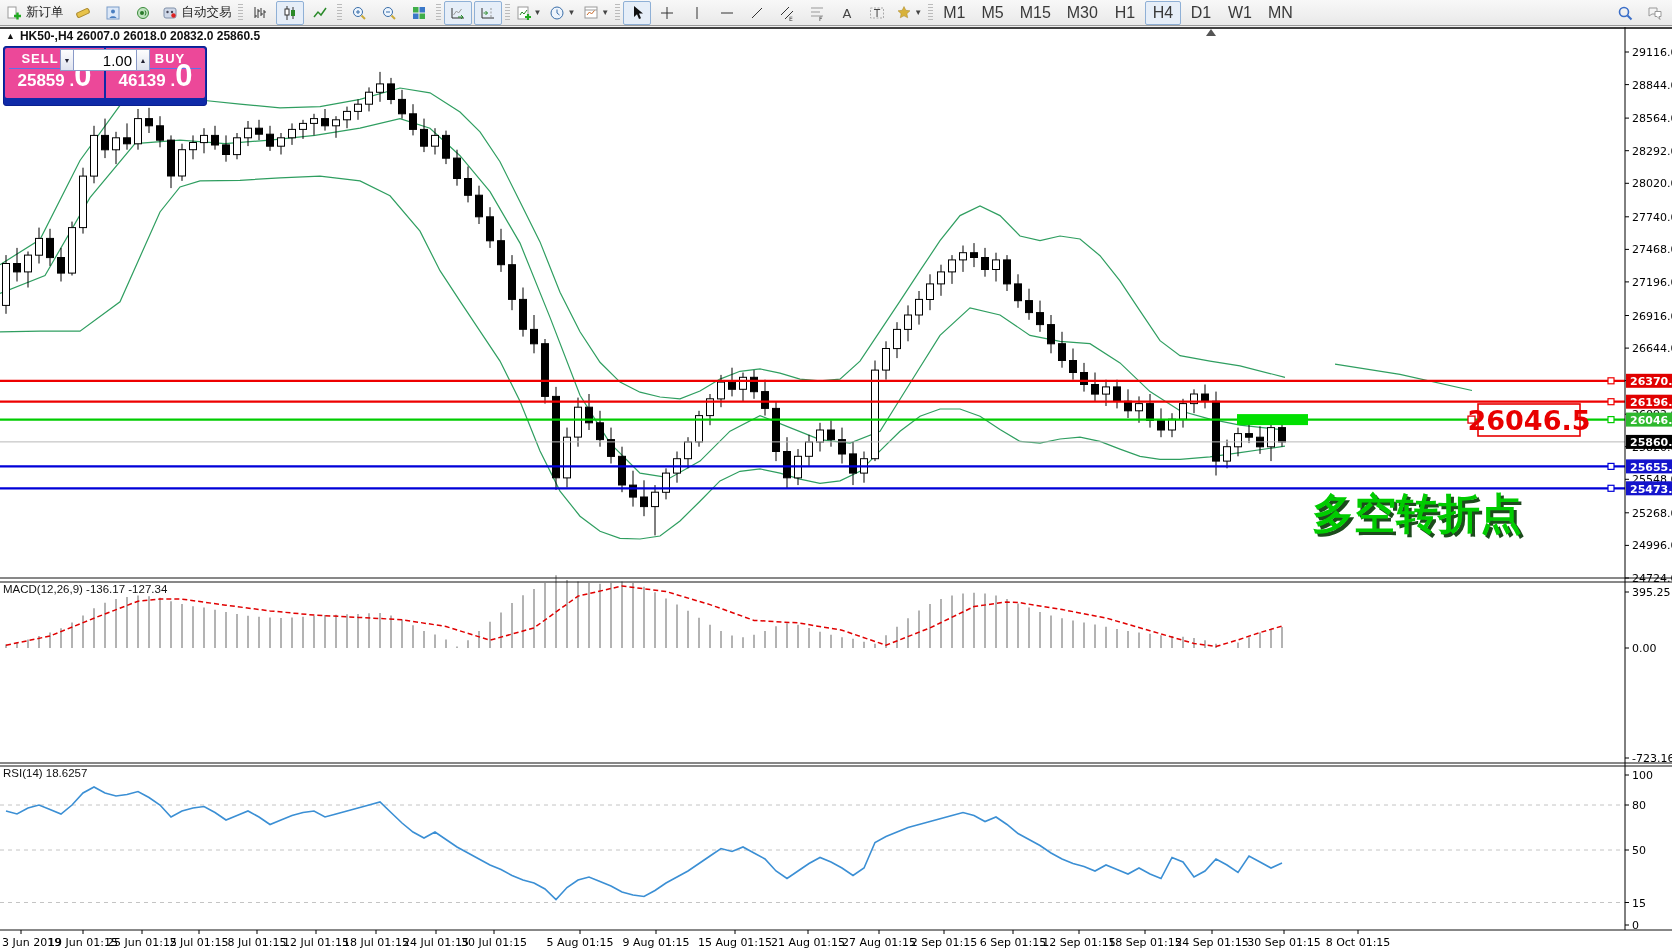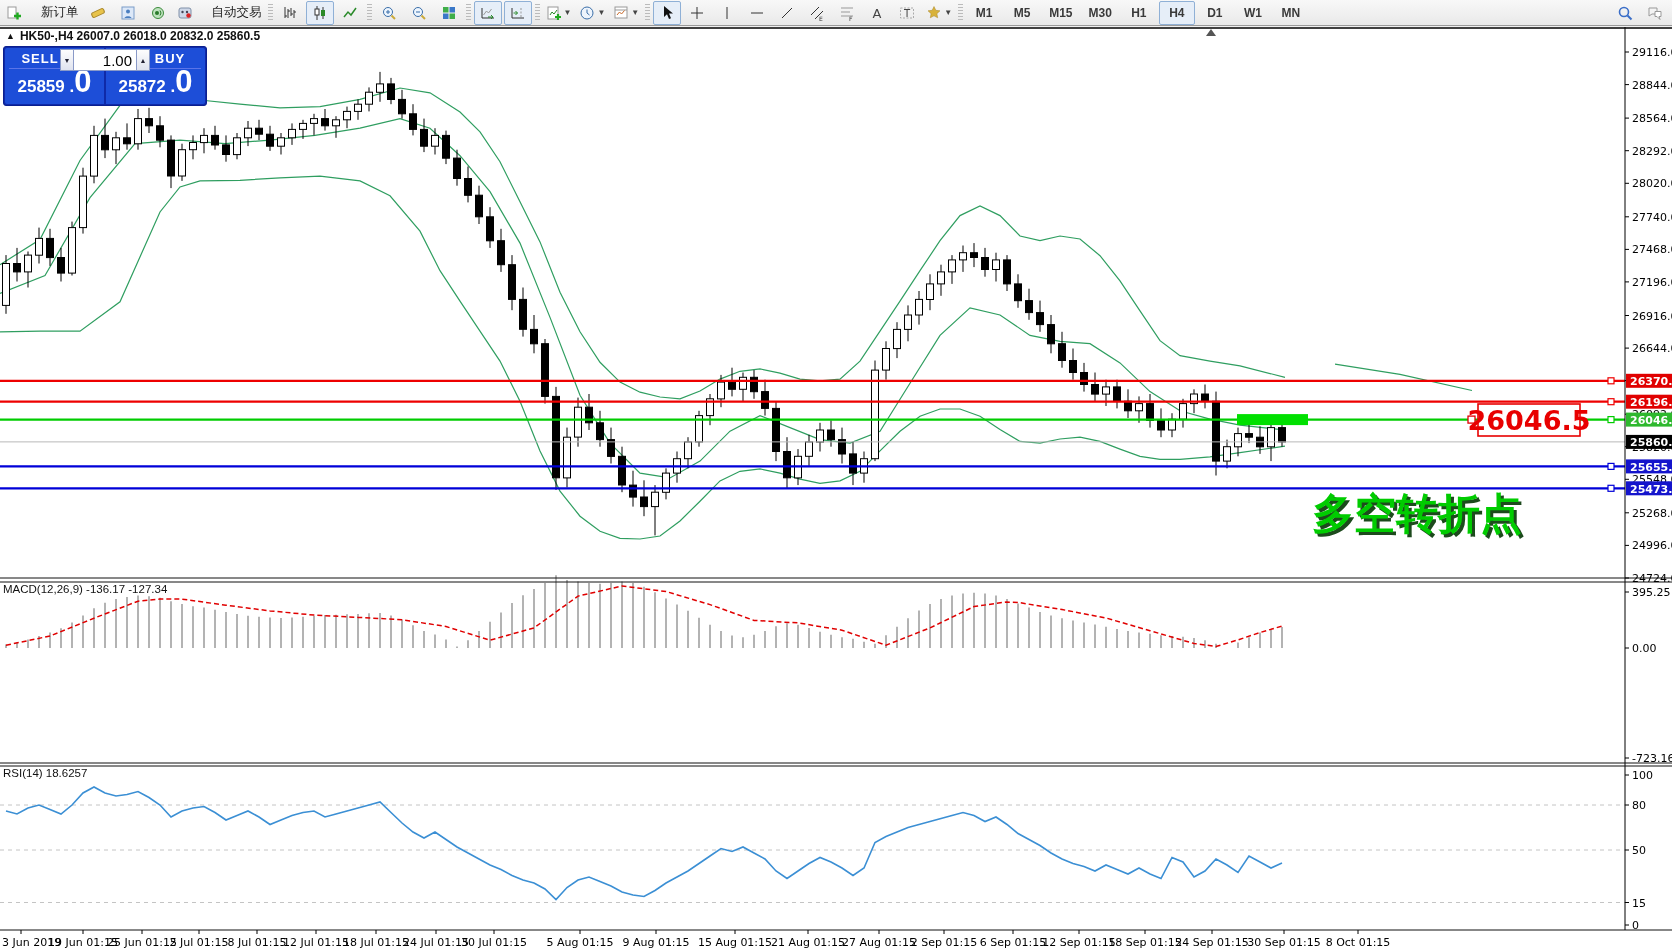--- a/index.html
+++ b/index.html
@@ -6,36 +6,36 @@
     font-family:"Liberation Sans","DejaVu Sans",sans-serif;background:#f0f0f0;}
   #toolbar{position:absolute;top:0;left:0;width:1672px;height:26px;
     background:linear-gradient(#f8f8f8,#e9e9e9);border-bottom:1px solid #9a9a9a;
     display:flex;align-items:center;padding:0 2px;box-sizing:border-box;white-space:nowrap;}
   .tb-grip{width:5px;height:18px;margin:0 2px;
     background:repeating-linear-gradient(#bbb 0 1px,transparent 1px 3px);flex:none;}
   .tb-btn{height:22px;min-width:22px;display:inline-flex;align-items:center;justify-content:center;
     padding:0 2px;margin:0 1px;border:1px solid transparent;border-radius:2px;color:#222;
     font-size:12px;cursor:default;flex:none;}
   .tb-btn.active{background:#e6eef8;border:1px solid #8fb0d6;}
-  .tb-btn .lbl{margin-left:19px;font-size:12.5px;}
+  .tb-btn .lbl{margin-left:4px;font-size:12.5px;}
   .tb-btn svg{width:16px;height:16px;}
   .tb-dd{font-size:8px;margin-left:2px;color:#444;}
-  .tb-tf{font-size:12px;font-weight:bold;color:#3a3a3a;padding:0 6px;}
+  .tb-tf{font-size:16px;font-weight:normal;color:#3a3a3a;padding:0 6px;}
   .tb-right{margin-left:auto;display:flex;align-items:center;}
   #chart-window{position:absolute;top:27px;left:0;width:1672px;height:923px;background:#fff;}
   #chart-svg{position:absolute;top:27px;left:0;}
   #chart-title{position:absolute;top:29px;left:6px;font-size:12px;font-weight:bold;color:#111;
     display:flex;align-items:center;z-index:5;}
   #chart-title .tri{font-size:9px;margin-right:5px;}
   #macd-label{position:absolute;top:583px;left:3px;font-size:11.5px;color:#111;z-index:5;}
   #rsi-label{position:absolute;top:767px;left:3px;font-size:11.5px;color:#111;z-index:5;}
   
   #trade-panel{position:absolute;top:46px;left:3px;width:202px;height:58px;z-index:6;
     background:#0f2aa8;border:1px solid #0a1f8f;border-radius:3px;}
-  .tp-btn{position:absolute;top:1px;bottom:1px;width:99px;background:#1d4ed8;color:#fff;}
+  .tp-btn{position:absolute;top:1px;bottom:7px;width:99px;background:#ec4899;color:#fff;}
   #tp-sell{left:1px;border-radius:2px 0 0 2px;}
   #tp-buy{right:1px;border-radius:0 2px 2px 0;}
   .tp-cap{display:block;text-align:center;font-size:13px;font-weight:bold;letter-spacing:1px;
     padding-top:3px;padding-bottom:2px;border-bottom:1px solid #5a74e8;width:62px;}
   #tp-sell .tp-cap{margin-left:4px;}
   #tp-buy .tp-cap{margin-left:33px;}
   .tp-price{position:absolute;bottom:2px;left:0;right:0;text-align:center;color:#fff;
     font-weight:bold;line-height:30px;}
   .tp-price .base{font-size:17px;}
   .tp-price .big{font-size:31px;}
@@ -767,21 +767,21 @@
 <div id="trade-panel">
   <div class="tp-btn" id="tp-sell">
     <span class="tp-cap">SELL</span>
     <div class="tp-price">
       <span class="base">25859 .</span><span class="big">0</span>
     </div>
   </div>
   <div class="tp-btn" id="tp-buy">
     <span class="tp-cap">BUY</span>
     <div class="tp-price">
-      <span class="base">25872 .</span><span class="big">0</span>
+      <span class="base">46139 .</span><span class="big">0</span>
     </div>
   </div>
   <div id="tp-vol">
     <div class="tp-spin">▼</div>
     <input value="1.00" style="">
     <div class="tp-spin">▲</div>
   </div>
 </div>
 
 <div id="macd-label">MACD(12,26,9) -136.17 -127.34</div>

